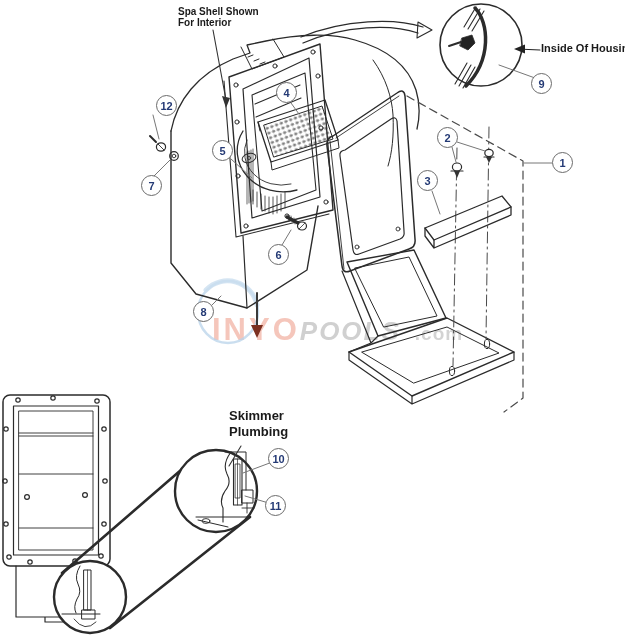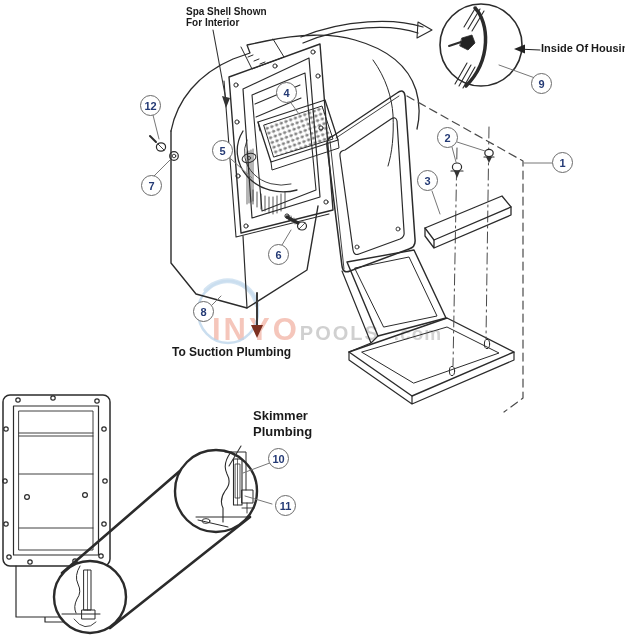--- a/index.html
+++ b/index.html
@@ -5,30 +5,30 @@
   html,body { margin:0; padding:0; background:#fff; }
   .stage {
     position:relative; width:625px; height:643px; background:#fff; overflow:hidden;
     font-family:"Liberation Sans", sans-serif;
   }
   .watermark {
     position:absolute; left:212px; top:312px; z-index:1; white-space:nowrap;
     font-weight:bold; letter-spacing:3px; display:flex; align-items:baseline;
   }
   .wm-primary   { font-size:31px; color:rgba(237,151,131,0.55); }
-  .wm-secondary { font-size:20px; color:rgba(150,150,150,0.45); letter-spacing:2px; }
+  .wm-secondary { font-size:26px; color:rgba(150,150,150,0.45); letter-spacing:2px;font-style:italic; }
   .wm-suffix    { font-size:19px; color:rgba(150,150,150,0.42); letter-spacing:1px; margin-left:14px; }
   svg.art { position:absolute; left:0; top:0; z-index:2; }
   .label {
     position:absolute; z-index:3; color:#1a1a1a; font-weight:bold; white-space:nowrap;
   }
-  .lbl-spa      { left:186px; top:6px;   font-size:10px; line-height:11px; }
+  .lbl-spa      { left:178px; top:6px;   font-size:10px; line-height:11px; }
   .lbl-inside   { left:541px; top:42px;  font-size:11px; }
   .lbl-suction  { left:172px; top:345px; font-size:12px; }
-  .lbl-interior { left:229px; top:408px; font-size:13px; line-height:16px;margin-left:24px; }
+  .lbl-interior { left:229px; top:408px; font-size:13px; line-height:16px; }
   .callout {
     position:absolute; z-index:3; width:21px; height:21px; border-radius:50%;
     border:1.6px solid #6b6b6b; background:#fff; box-sizing:border-box;
     display:flex; align-items:center; justify-content:center;
     font-size:11px; font-weight:bold; color:#243a75;
   }
 </style>
 </head>
 <body>
 
@@ -257,21 +257,20 @@
       <path d="M 540,50 L 517,49" stroke="#222" stroke-width="1.1"></path>
       <path d="M 525,44.5 L 514,49 L 525,53.5 Z" fill="#222" stroke="none"></path>
     </g>
   </svg>
 
   <div class="label lbl-spa">
     <div>Spa Shell Shown</div>
     <div>For Interior</div>
   </div>
   <div class="label lbl-inside">Inside Of Housing</div>
-  <div class="label lbl-suction">To Suction Plumbing</div>
   <div class="label lbl-interior">
     <div>Skimmer</div>
     <div>Plumbing</div>
   </div>
 
   <div class="callout" style="left:552px;top:152px">
       <span>1</span>
     </div>
   <div class="callout" style="left:437px;top:127px">
       <span>2</span>
@@ -293,20 +292,20 @@
     </div>
   <div class="callout" style="left:193px;top:301px">
       <span>8</span>
     </div>
   <div class="callout" style="left:531px;top:73px">
       <span>9</span>
     </div>
   <div class="callout" style="left:268px;top:448px">
       <span>10</span>
     </div>
-  <div class="callout" style="left:275px;top:495px">
+  <div class="callout" style="left:265px;top:495px">
       <span>11</span>
     </div>
-  <div class="callout" style="left:140px;top:95px">
+  <div class="callout" style="left:156px;top:95px">
       <span>12</span>
     </div>
 
 </div>
 
 </body></html>

